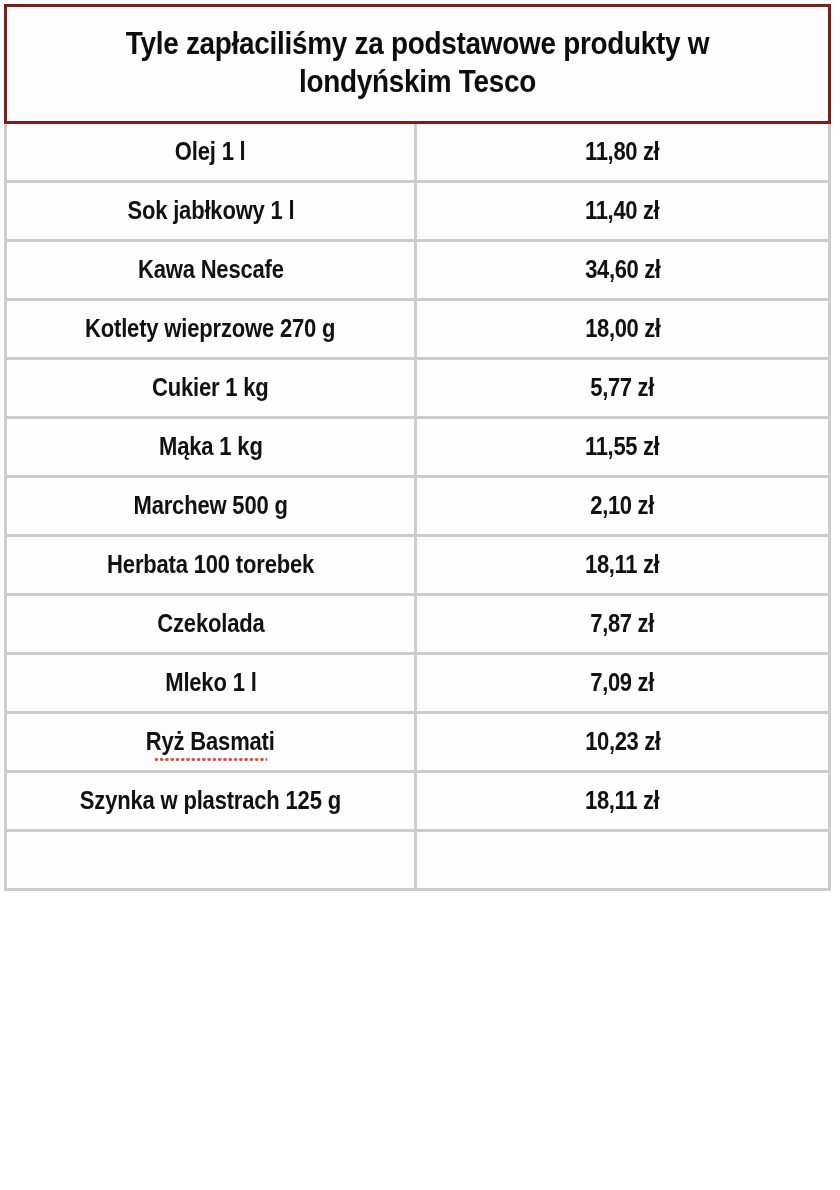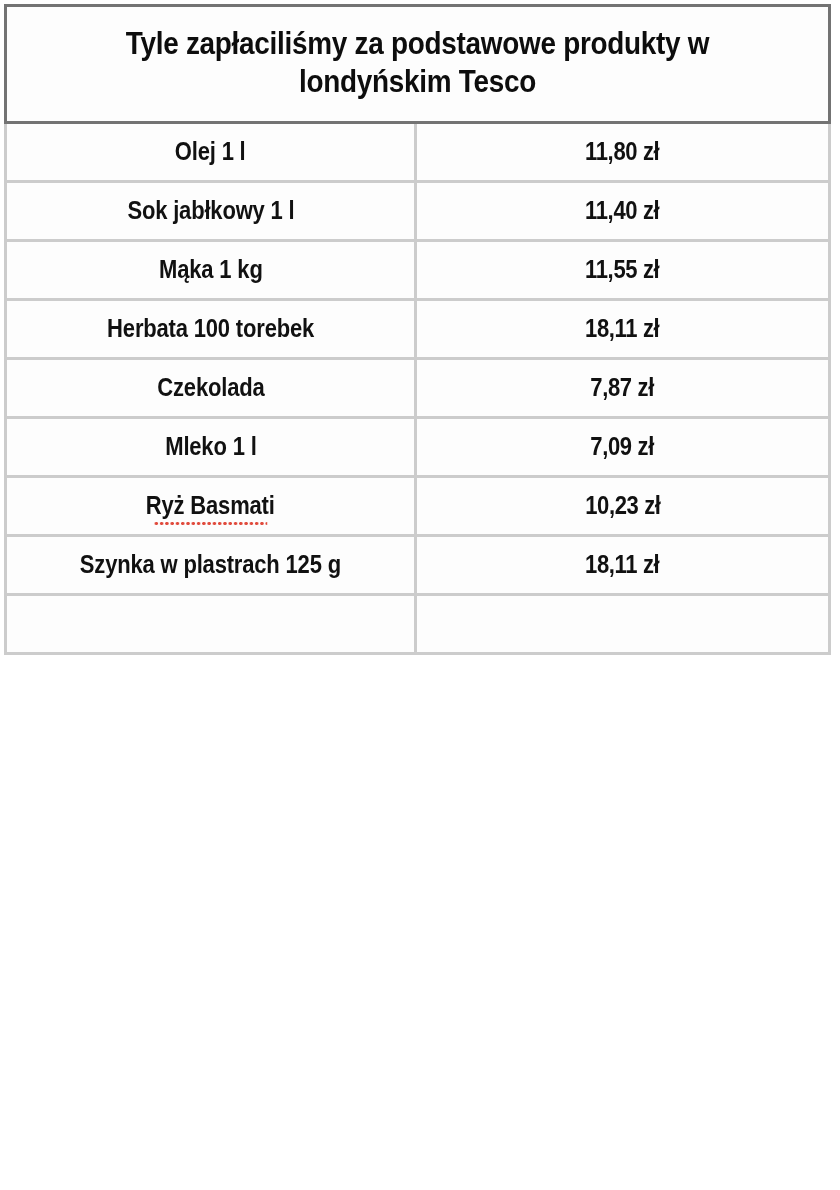--- a/index.html
+++ b/index.html
@@ -33,21 +33,21 @@
     border-top: 3px solid #c9c9c9;
     border-left: 3px solid #c9c9c9;
     border-right: 3px solid #d6d6d6;
     border-bottom: 3px solid #c9c9c9;
   }
 
   .price-table col.c-name { width: 410px; }
   .price-table col.c-price { width: 414px; }
 
   .title-cell {
-    border: 3px solid #737373;
+    border: 3px solid #7f1d1d;
     background: #fdfdfd;
     text-align: center;
     padding: 14px 26px 16px 26px;
     height: 84px;
     vertical-align: middle;
   }
 
   .title-text {
     display: block;
     font-family: "Liberation Sans Narrow", "Liberation Sans", "DejaVu Sans", sans-serif;
@@ -124,22 +124,38 @@
       </tr>
     <tr>
           <td class="cell-name"><span class="cell-text">Olej 1 l</span></td>
           <td class="cell-price"><span class="cell-text">11,80 zł</span></td>
         </tr>
         <tr>
           <td class="cell-name"><span class="cell-text">Sok jabłkowy 1 l</span></td>
           <td class="cell-price"><span class="cell-text">11,40 zł</span></td>
         </tr>
         <tr>
+          <td class="cell-name"><span class="cell-text">Kawa Nescafe</span></td>
+          <td class="cell-price"><span class="cell-text">34,60 zł</span></td>
+        </tr>
+        <tr>
+          <td class="cell-name"><span class="cell-text">Kotlety wieprzowe 270 g</span></td>
+          <td class="cell-price"><span class="cell-text">18,00 zł</span></td>
+        </tr>
+        <tr>
+          <td class="cell-name"><span class="cell-text">Cukier 1 kg</span></td>
+          <td class="cell-price"><span class="cell-text">5,77 zł</span></td>
+        </tr>
+        <tr>
           <td class="cell-name"><span class="cell-text">Mąka 1 kg</span></td>
           <td class="cell-price"><span class="cell-text">11,55 zł</span></td>
+        </tr>
+        <tr>
+          <td class="cell-name"><span class="cell-text">Marchew 500 g</span></td>
+          <td class="cell-price"><span class="cell-text">2,10 zł</span></td>
         </tr>
         <tr>
           <td class="cell-name"><span class="cell-text">Herbata 100 torebek</span></td>
           <td class="cell-price"><span class="cell-text">18,11 zł</span></td>
         </tr>
         <tr>
           <td class="cell-name"><span class="cell-text">Czekolada</span></td>
           <td class="cell-price"><span class="cell-text">7,87 zł</span></td>
         </tr>
         <tr>

